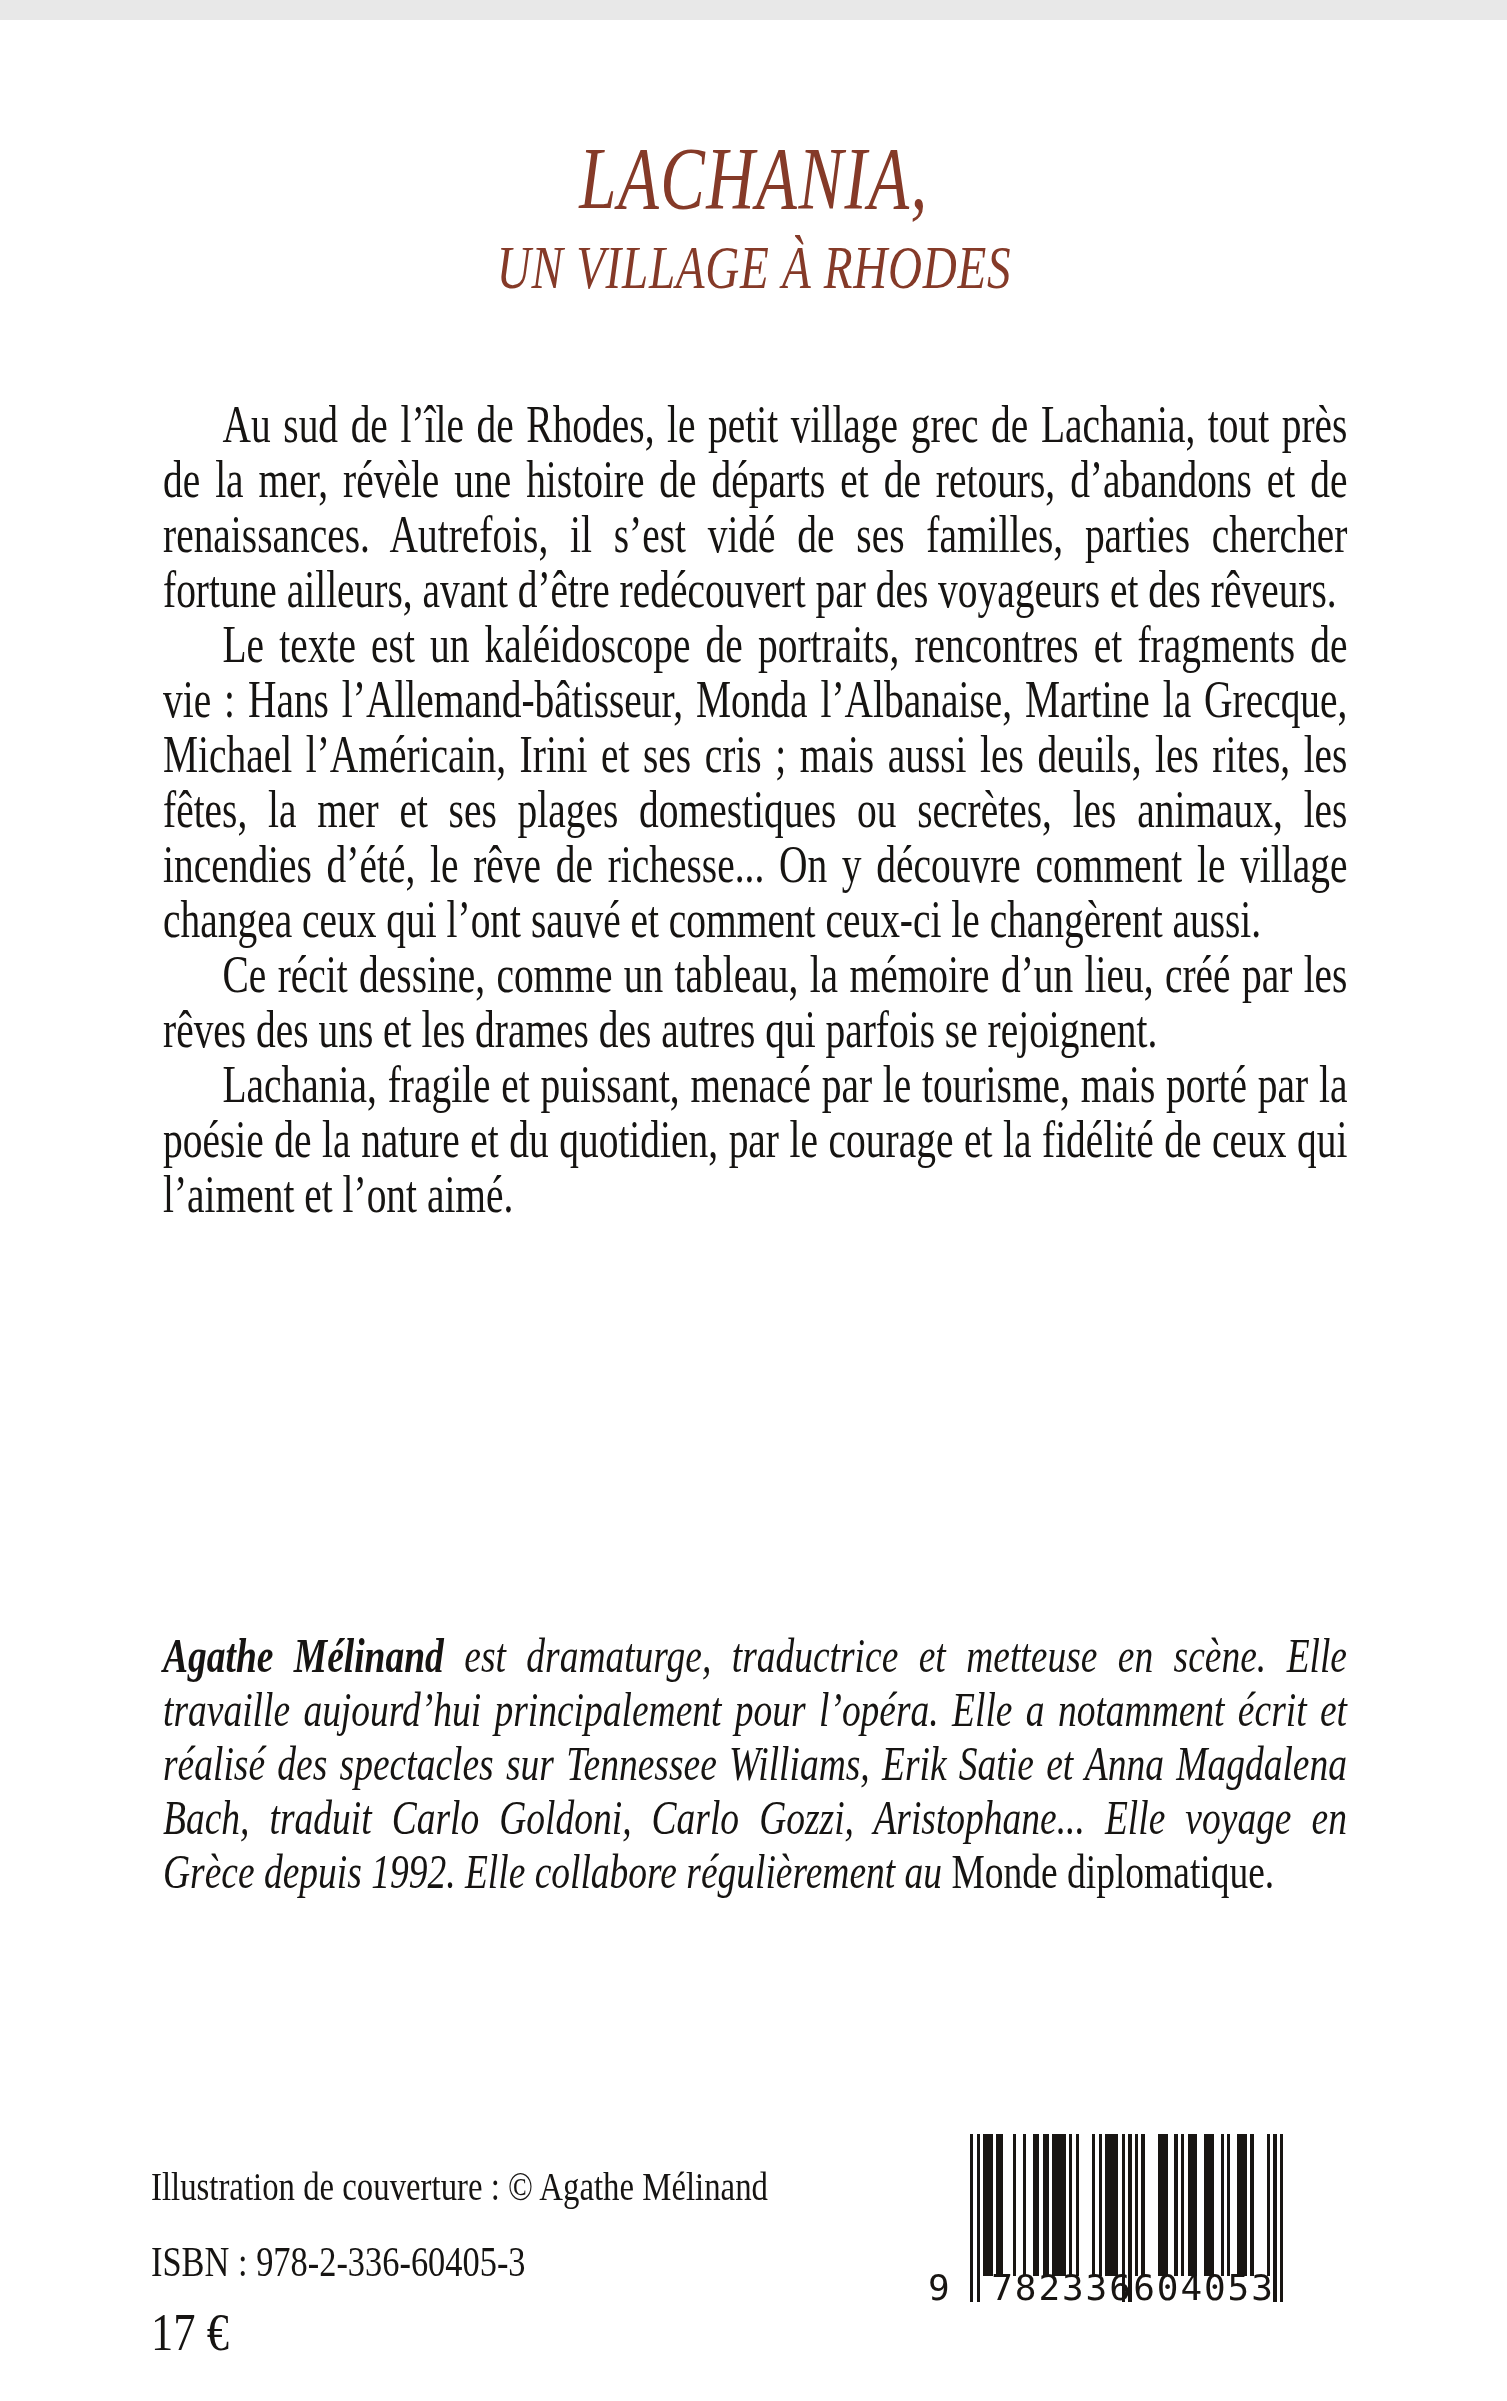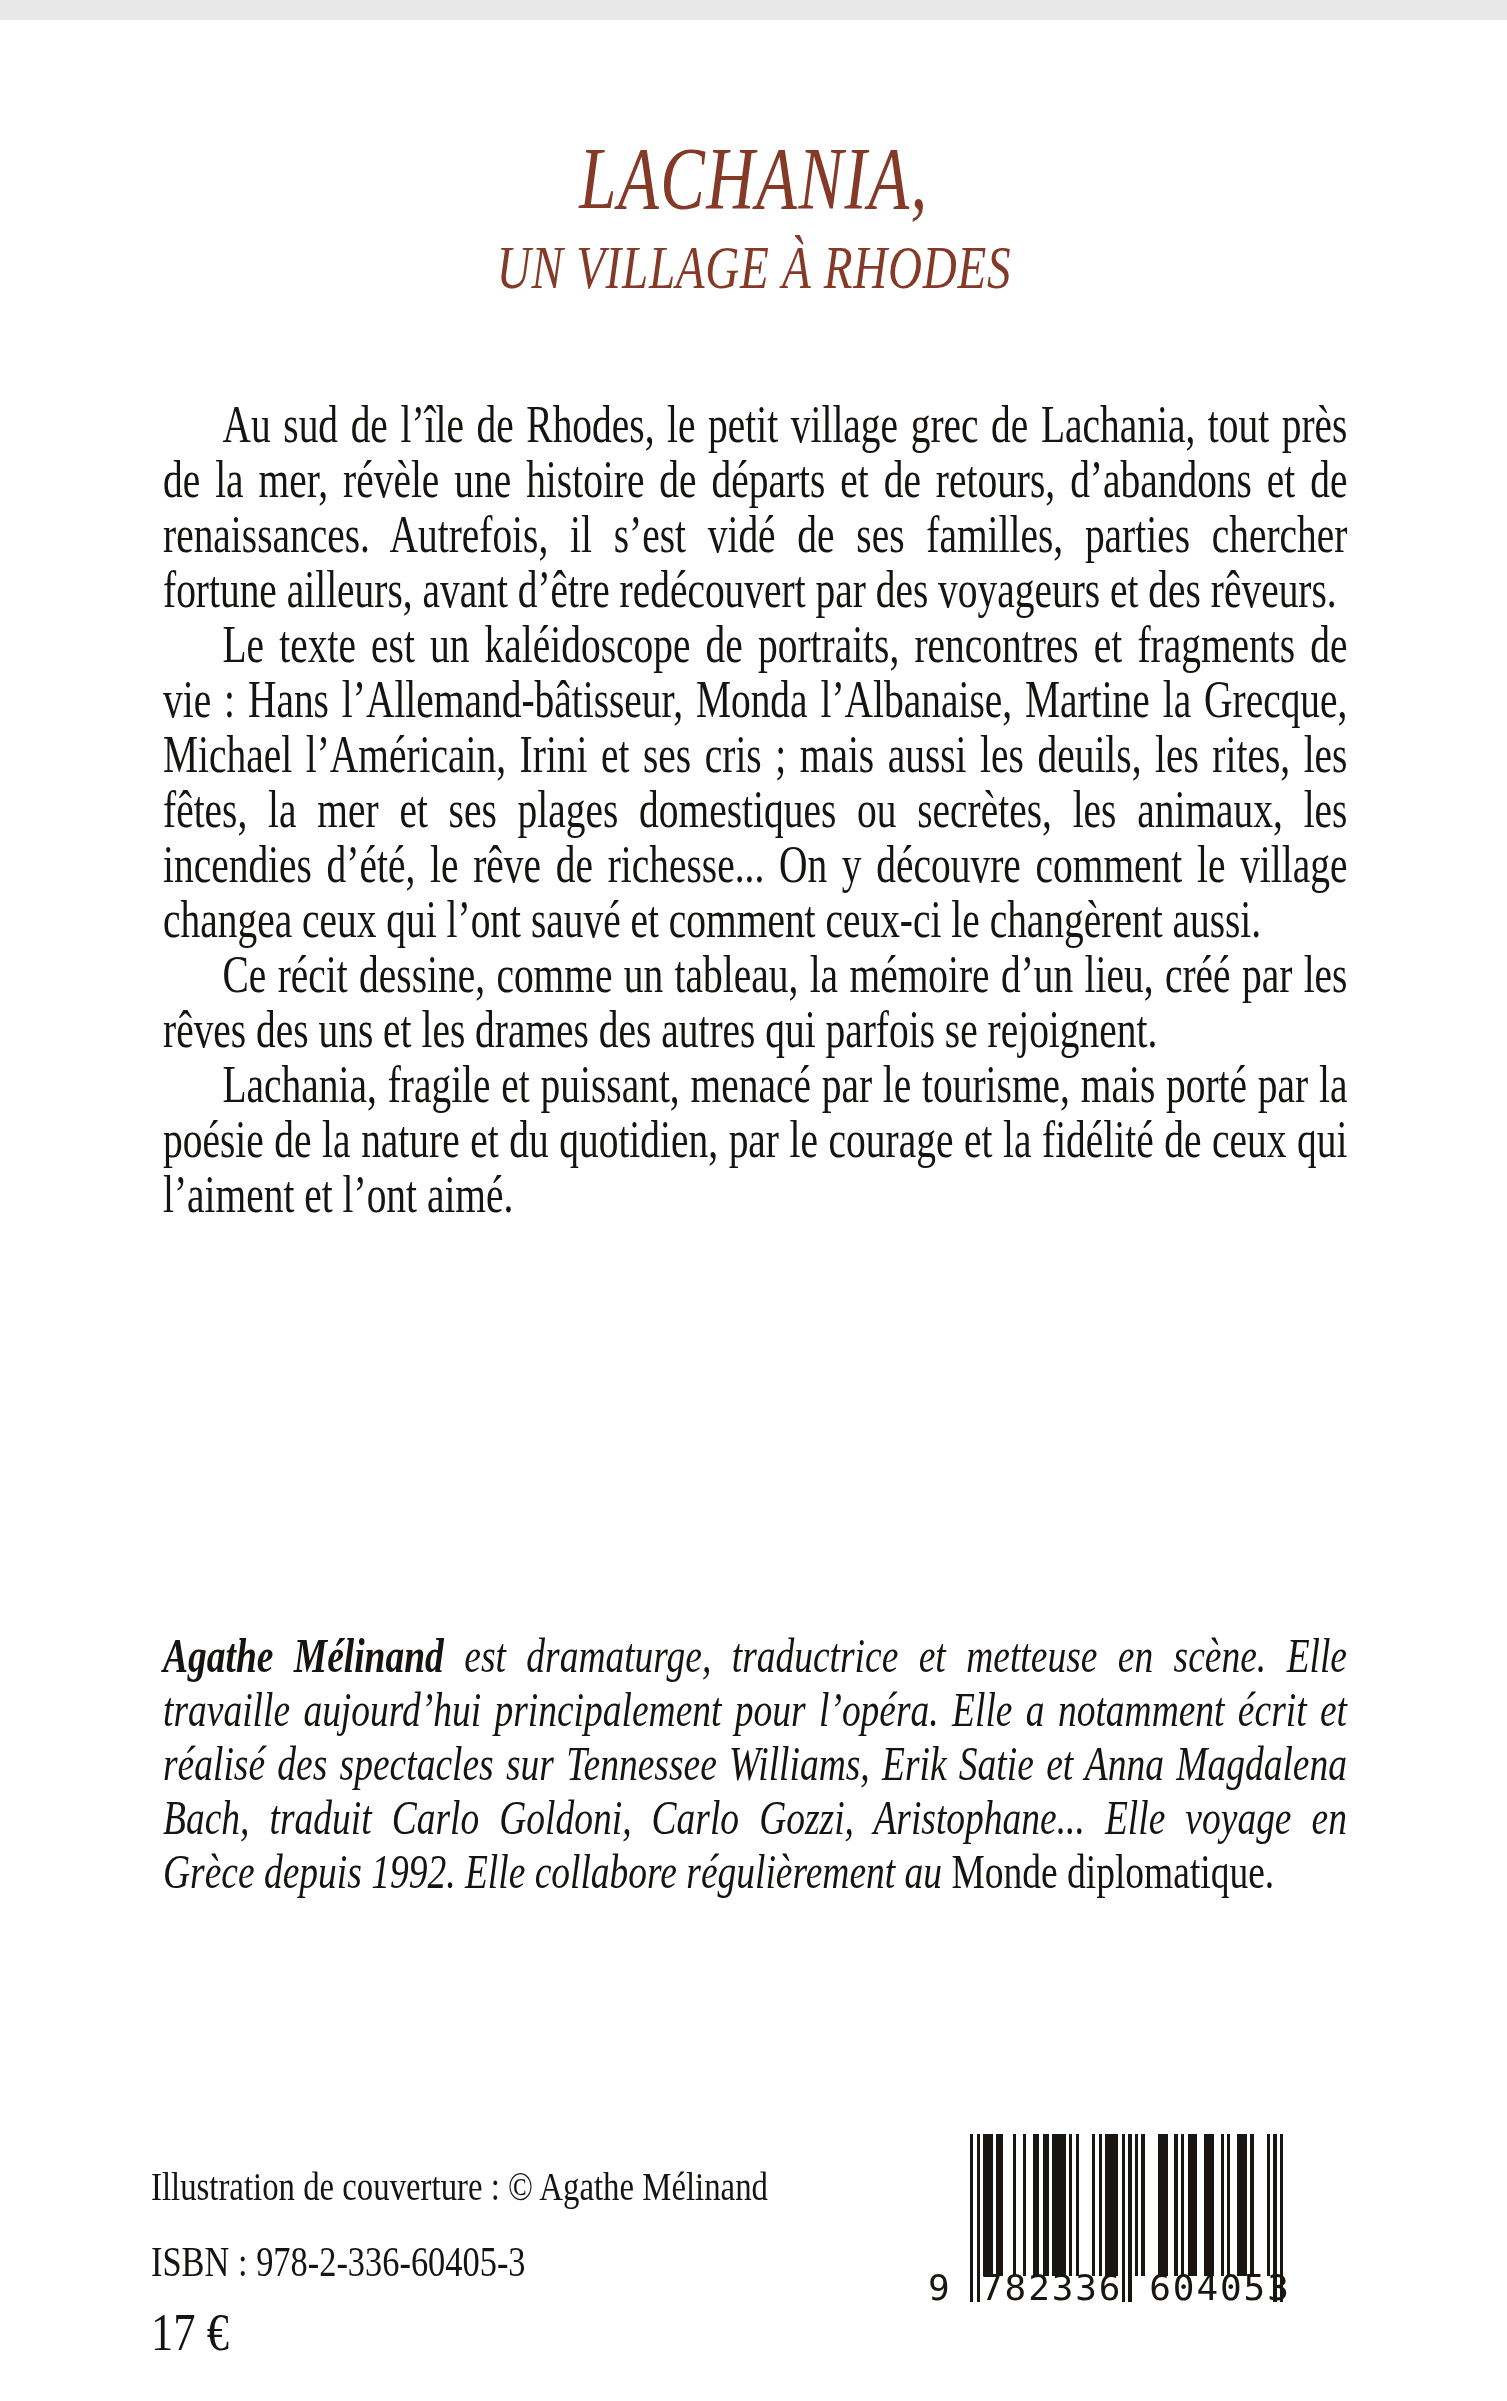--- a/index.html
+++ b/index.html
@@ -72,22 +72,22 @@
   .mod.black{background:#181512;}
   .mod.white{background:transparent;}
   .mod.tall{height:168px;}
   .bc-digit{
     position:absolute;top:136px;
     font-family:"DejaVu Sans Mono", monospace;
     font-size:36px;line-height:1.0;
     color:#181512;letter-spacing:1.9px;white-space:nowrap;
   }
   .bc-lead{left:-42px;}
-  .bc-left{left:11px;width:142px;}
-  .bc-right{left:179px;width:142px;text-align:center;}
+  .bc-left{left:21px;width:142px;text-align:center;}
+  .bc-right{left:163px;width:142px;text-align:center;}
 </style>
 </head>
 <body>
 
 <div class="page">
 
   <header class="cover-title" style="color: rgb(133, 58, 40);">
     <div class="title-line1">LACHANIA,</div>
     <div class="title-line2">UN VILLAGE À RHODES</div>
   </header>

